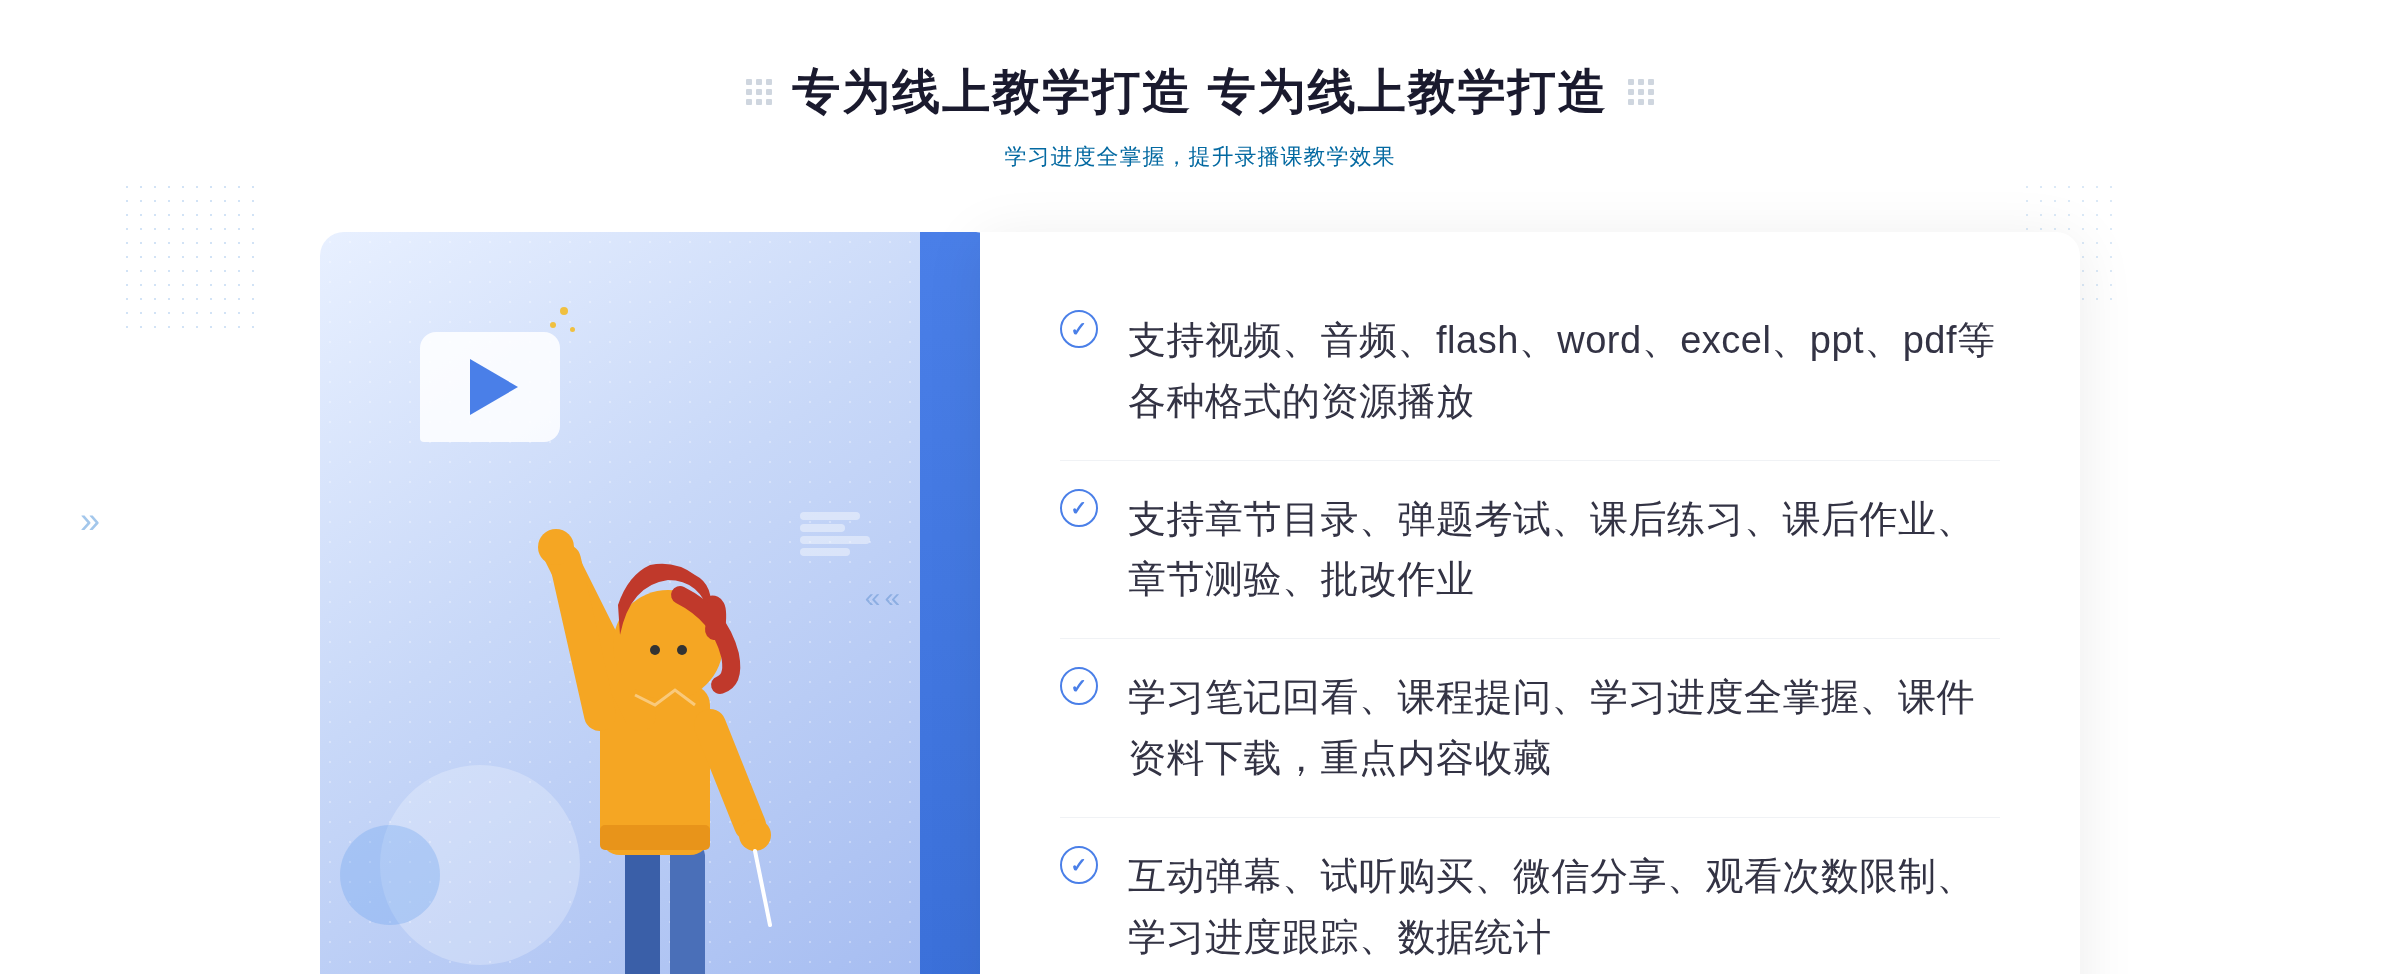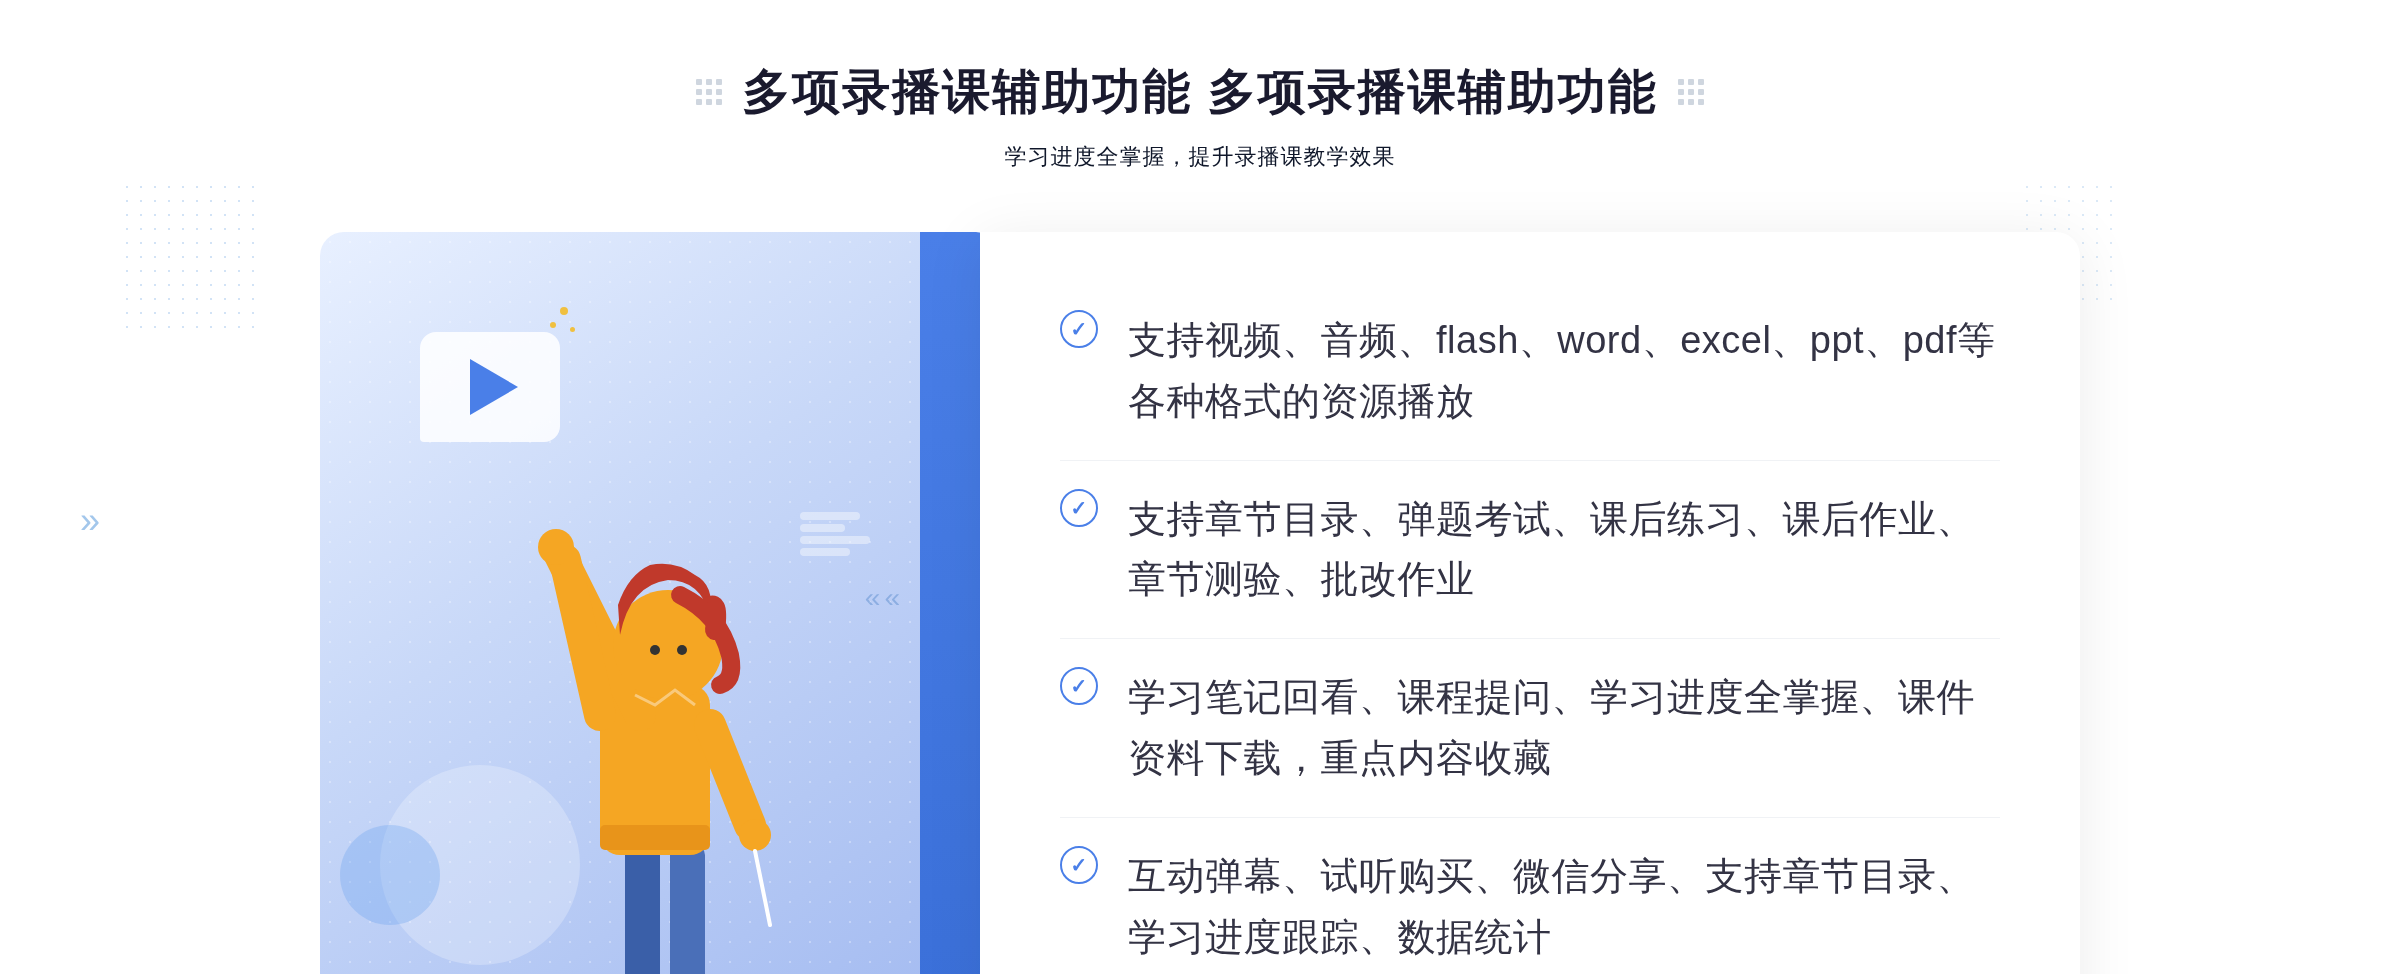--- a/index.html
+++ b/index.html
@@ -91,21 +91,21 @@
 
     .main-title {
       font-size: 48px;
       font-weight: 600;
       color: #1a1a2e;
       letter-spacing: 2px;
     }
 
     .sub-title {
       font-size: 22px;
-      color: #0f172a;
+      color: #0369a1;
       letter-spacing: 1px;
     }
 
     .content-section {
       display: flex;
       align-items: stretch;
       width: 1760px;
       gap: 0;
       position: relative;
     }
@@ -315,21 +315,21 @@
         <span></span>
           <span></span>
           <span></span>
         <span></span>
           <span></span>
           <span></span>
         <span></span>
           <span></span>
           <span></span>
       </div>
-      <h1 class="main-title">多项录播课辅助功能 多项录播课辅助功能</h1>
+      <h1 class="main-title">专为线上教学打造 专为线上教学打造</h1>
       <div class="title-dot-grid">
         <span></span>
           <span></span>
           <span></span>
         <span></span>
           <span></span>
           <span></span>
         <span></span>
           <span></span>
           <span></span>
@@ -428,19 +428,19 @@
         <div class="check-circle">
           <span class="check-mark">✓</span>
         </div>
         <p class="feature-text">学习笔记回看、课程提问、学习进度全掌握、课件资料下载，重点内容收藏</p>
       </div>
 
       <div class="feature-item">
         <div class="check-circle">
           <span class="check-mark">✓</span>
         </div>
-        <p class="feature-text">互动弹幕、试听购买、微信分享、支持章节目录、学习进度跟踪、数据统计</p>
+        <p class="feature-text">互动弹幕、试听购买、微信分享、观看次数限制、学习进度跟踪、数据统计</p>
       </div>
 
     </div>
   </div>
 
 </div>
 
 </body></html>

